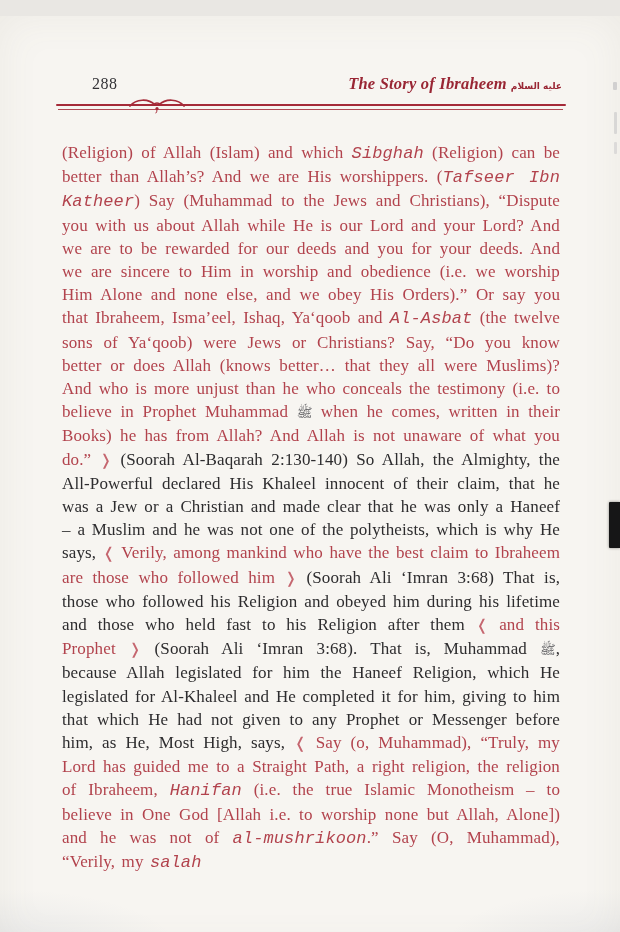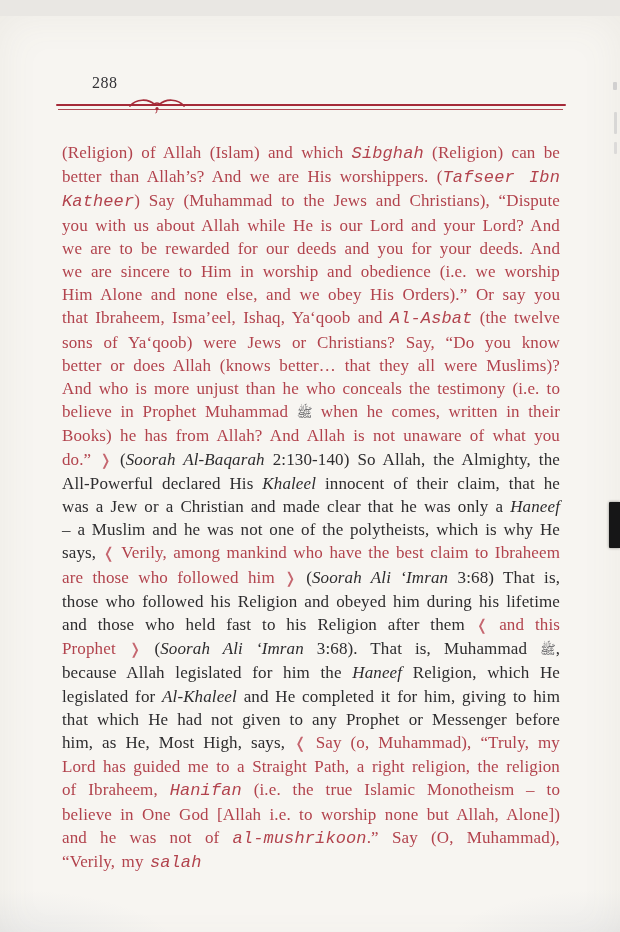--- a/index.html
+++ b/index.html
@@ -81,21 +81,21 @@
     font-size:17px;
     line-height:23.2px;
     text-align:justify;
     word-spacing:2px;
     letter-spacing:0.12px;
     color:var(--ink);
   }
   .seg-r{color:var(--red);}
   .seg-ri{color:var(--red);font-style:italic;font-family:Liberation Mono, monospace;}
   .seg-k{color:var(--ink);}
-  .seg-ki{color:var(--ink);font-style:italic;}
+  .seg-ki{color:var(--ink);}
   .seg-sy{
     color:#4a4a4e;
     font-family:"DejaVu Sans", sans-serif;
     font-size:13px;
   }
   .seg-qb{
     color:var(--bracket);
     font-family:"DejaVu Sans", sans-serif;
     font-size:15px;
   }
@@ -125,20 +125,23 @@
   .corner-tint.left{left:0;background:radial-gradient(ellipse at bottom left, rgba(95,115,150,0.10), transparent 70%);}
   .corner-tint.right{right:0;background:radial-gradient(ellipse at bottom right, rgba(95,115,150,0.10), transparent 70%);}
 </style>
 </head>
 <body>
 
 <div class="page">
 
   <div class="header">
     <span class="page-number">288</span>
+    <span class="header-title">
+      <span>The Story of Ibraheem</span><span class="header-honorific">عليه السلام</span>
+    </span>
   </div>
 
   <div class="divider">
     <div class="rule-top"></div>
     <div class="rule-bottom"></div>
     <svg class="ornament" viewBox="0 0 62 18">
       <path d="M4 10 C10 3, 22 2, 29 9" fill="none" stroke="#a52a38" stroke-width="1.7" stroke-linecap="round"></path>
       <path d="M58 10 C52 3, 40 2, 33 9" fill="none" stroke="#a52a38" stroke-width="1.7" stroke-linecap="round"></path>
       <path d="M27 9 q4 -4 8 0" fill="none" stroke="#a52a38" stroke-width="1.4" stroke-linecap="round"></path>
       <circle cx="31" cy="12.5" r="1.6" fill="#a52a38"></circle>

